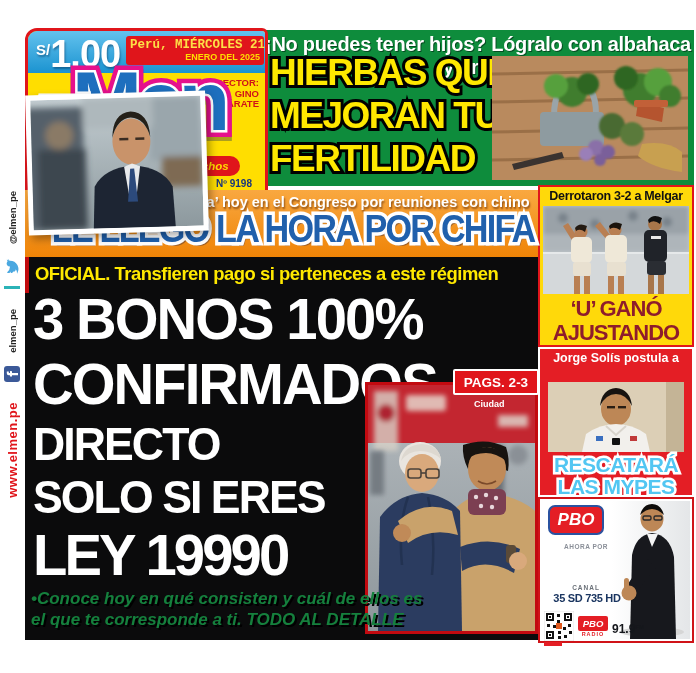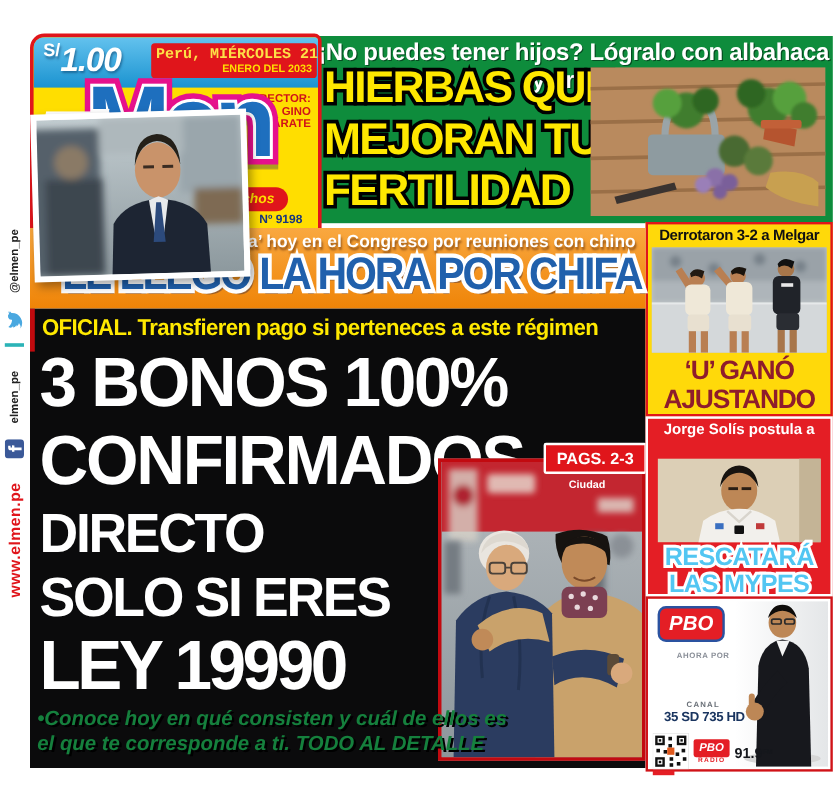--- a/index.html
+++ b/index.html
@@ -25,21 +25,21 @@
   .rail-icon { position:absolute; left:4px; }
 
   
   .masthead { left:25px; top:28px; width:237px; height:167px; background:#FFDE00;
     border:3px solid #E0151B; border-radius:12px 6px 4px 4px; overflow:hidden; z-index:5; }
   .mast-blue { position:absolute; left:0; top:0; right:0; height:42px;
     background:linear-gradient(180deg,#63C2EE,#1B93D0); }
   .price { position:absolute; left:8px; top:4px; color:#fff; font-weight:bold;
     text-shadow:1px 2px 2px rgba(0,40,80,.45); line-height:1; }
   .price-cur { font-size:15px; vertical-align:12px; }
-  .price-amt { font-size:28px; letter-spacing:-1px;font-style:italic; }
+  .price-amt { font-size:38px; letter-spacing:-1px; }
   .datebox { position:absolute; right:1px; top:5px; width:130px; background:#E0151B;
     border-radius:3px; padding:2px 4px 3px 4px; text-align:right; }
   .date1 { color:#fde047; font-weight:bold; font-size:12.5px; white-space:nowrap;font-family:Liberation Mono, monospace; }
   .date2 { color:#FFDE00; font-weight:bold; font-size:9px; }
   .director { position:absolute; right:6px; top:47px; text-align:right; color:#D01318;
     font-weight:bold; font-size:9.5px; line-height:10.5px; }
   .logo-el { position:absolute; left:5px; top:52px; font-size:56px; font-style:italic;
     font-weight:bold; filter:drop-shadow(2px 3px 0 rgba(150,20,70,.45)); z-index:2; }
   .logo-el .ol-s { -webkit-text-stroke:7px #fff; }
   .logo-el .ol-f { color:#E6118C; }
@@ -177,21 +177,21 @@
     </div>
   </div>
 
   <div class="abs masthead">
     <div class="mast-blue"></div>
     <div class="price">
       <span class="price-cur">S/</span><span class="price-amt">1.00</span>
     </div>
     <div class="datebox">
       <div class="date1">Perú, MIÉRCOLES 21</div>
-      <div class="date2">ENERO DEL 2033</div>
+      <div class="date2">ENERO DEL 2025</div>
     </div>
     <div class="director">
       <div>DIRECTOR:</div>
       <div>GINO</div>
       <div>ZÁRATE</div>
     </div>
     <div class="logo-men">
       <span class="ol"><span class="ol-s2">Men</span><span class="ol-s">Men</span><span class="ol-f">Men</span></span>
     </div>
     <div class="logo-el">

